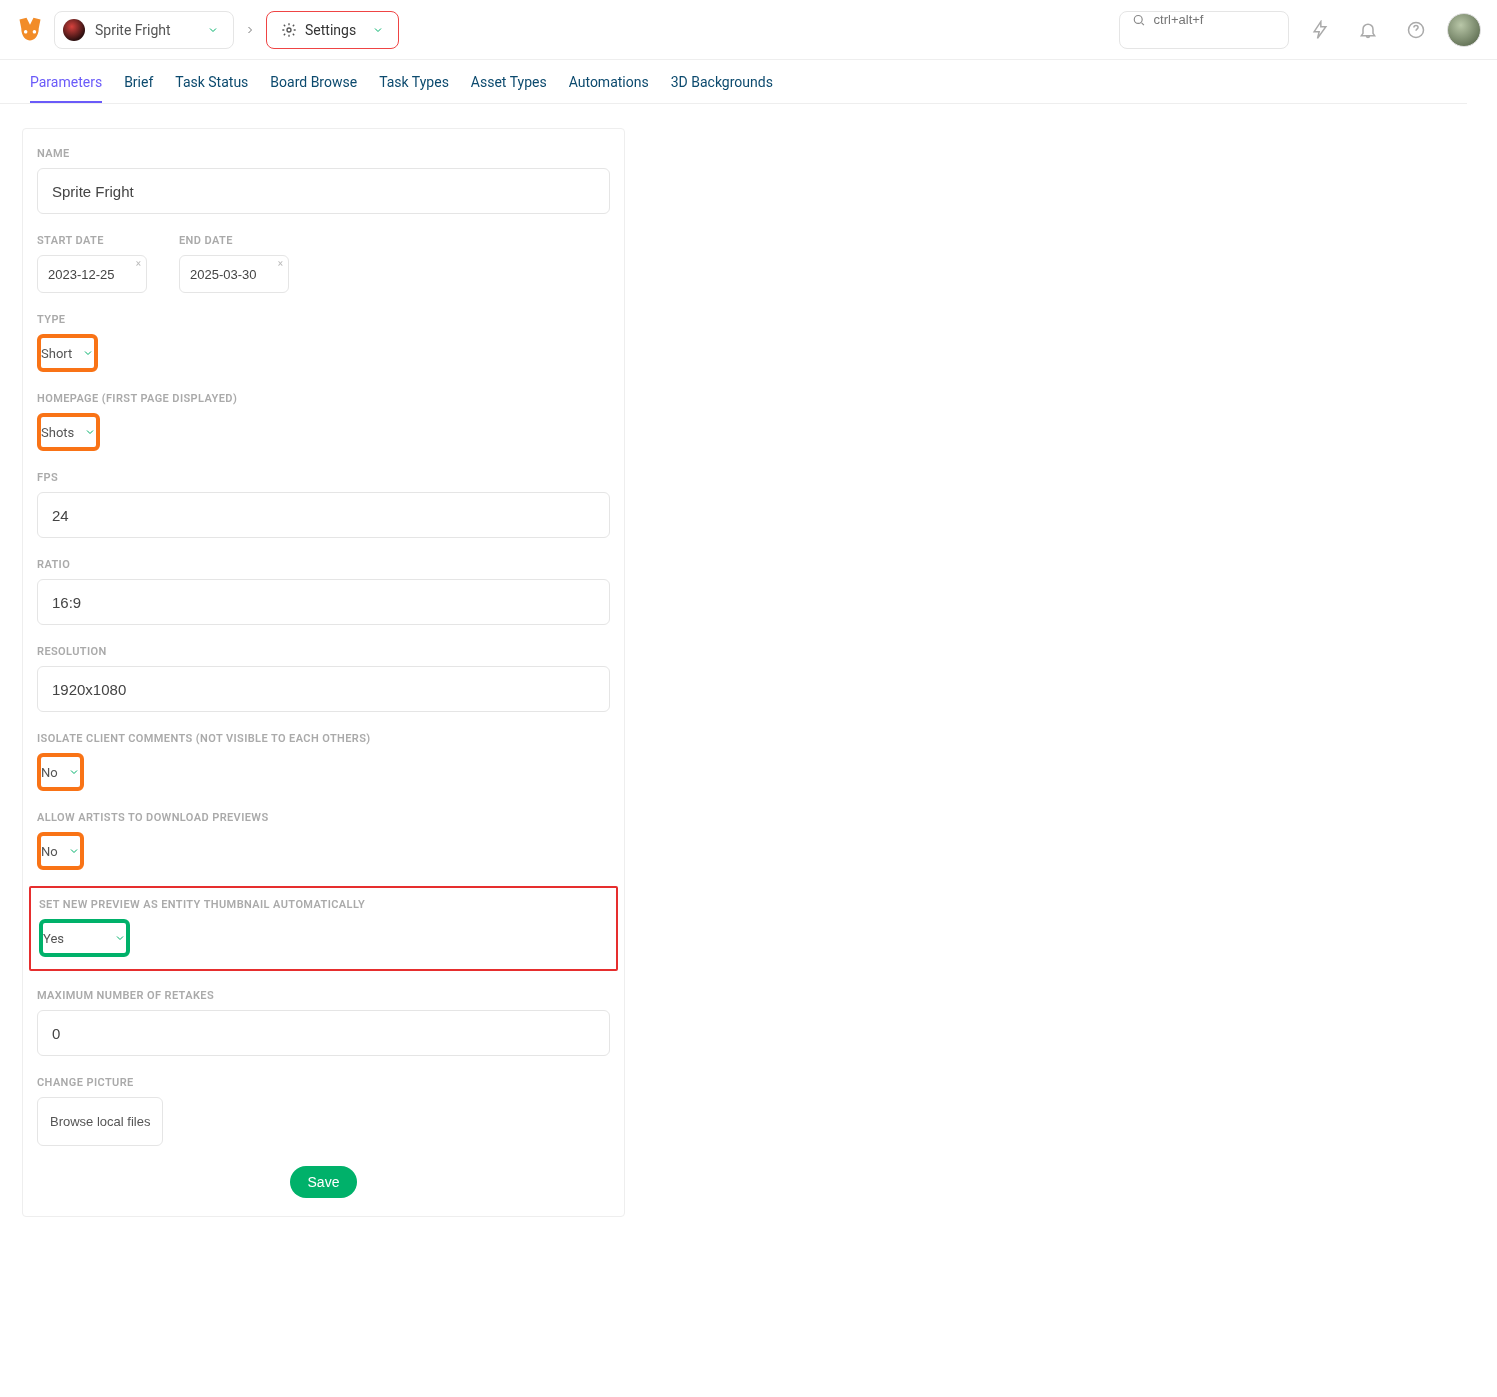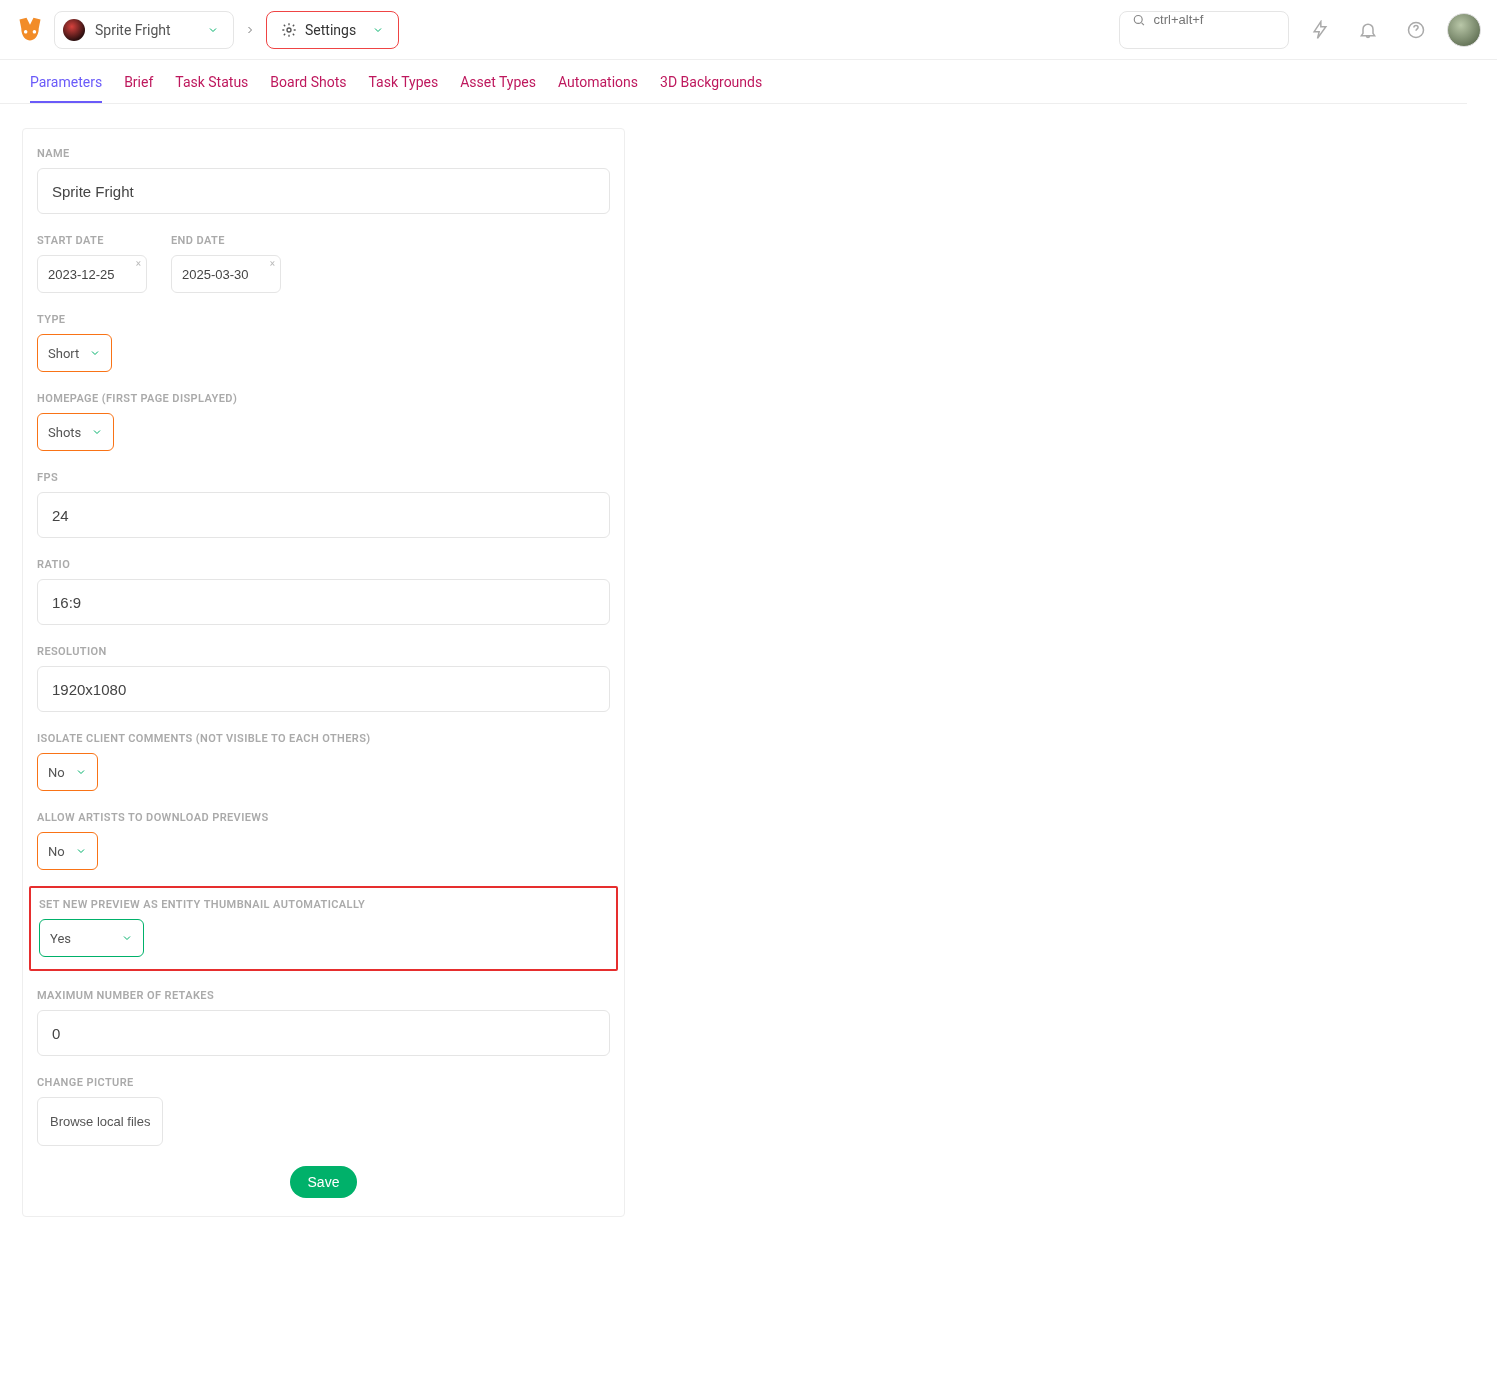--- a/index.html
+++ b/index.html
@@ -71,49 +71,49 @@
   }
 
   
   .tabs {
     display: flex; gap: 22px; padding: 0 30px;
     border-bottom: 1px solid #eee; height: 44px;
     align-items: flex-end;
     margin-right: 30px;
   }
   .tab {
-    padding-bottom: 12px; font-size: 14px; color: #be185d; cursor: pointer;
+    padding-bottom: 12px; font-size: 14px; color: #0c4a6e; cursor: pointer;
     border-bottom: 2px solid transparent; line-height: 1;
   }
   .tab.active { color: #6a5af9; border-bottom-color: #6a5af9; }
 
   
   .panel {
     margin: 24px 22px;
     border: 1px solid #eee;
     border-radius: 4px;
     width: 603px;
     padding: 18px 14px;
   }
   .field { margin-bottom: 20px; }
   .field label {
     display: block; font-size: 11px; letter-spacing: .4px;
     color: #aaa; font-weight: 600; margin-bottom: 8px;
     text-transform: uppercase;
   }
-  .row { display: flex; gap: 24px; }
+  .row { display: flex; gap: 32px; }
   .input {
     width: 100%; height: 46px; border: 1px solid #e5e5e5;
     border-radius: 6px; padding: 0 14px; font-size: 15px; color:#444;
     background:#fff;
   }
   .input.small { width: 110px; height: 38px; font-size: 13px; padding:0 10px;}
   .select {
     display: inline-flex; align-items: center; height: 38px;
-    border: 1px solid #f97316; border-radius: 6px; padding: 0 10px;
+    border: 4px solid #f97316; border-radius: 6px; padding: 0 0;
     font-size: 13px; color:#555; background:#fff;
   }
   .select .chev { margin-left: 10px; color:#00B16A; }
   .date-wrap { position: relative; display:inline-block;}
   .date-wrap .clear {
     position: absolute; top: 3px; right: 6px;
     font-size: 10px; color: #bbb; cursor: pointer;
   }
   .highlight-box {
     border: 2px solid #e62e2e; border-radius: 2px;
@@ -192,21 +192,21 @@
       <path d="M9.5 9a2.5 2.5 0 115 0c0 1.5-2.5 2-2.5 4 M12 17h.01" fill="none" stroke="currentColor" stroke-width="1.8"></path>
     </svg>
   </div>
   <div class="avatar"></div>
 </div>
 
 <div class="tabs">
   <div class="tab active">Parameters</div>
   <div class="tab">Brief</div>
   <div class="tab">Task Status</div>
-  <div class="tab">Board Shots</div>
+  <div class="tab">Board Browse</div>
   <div class="tab">Task Types</div>
   <div class="tab">Asset Types</div>
   <div class="tab">Automations</div>
   <div class="tab">3D Backgrounds</div>
 </div>
 
 <div class="panel">
 
   <div class="field">
     <label>Name</label>

